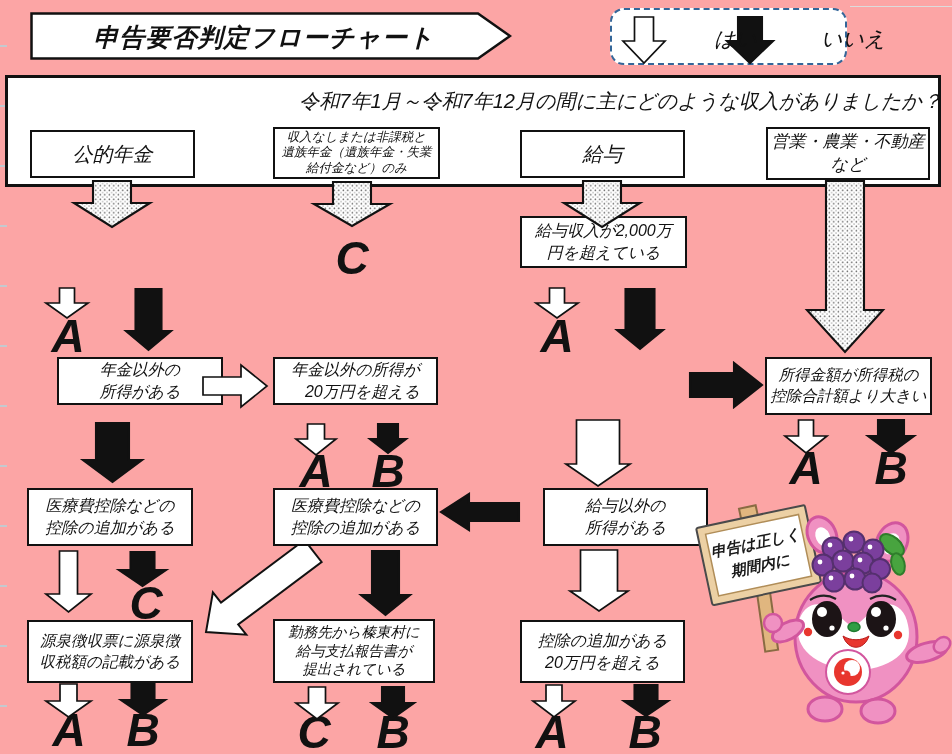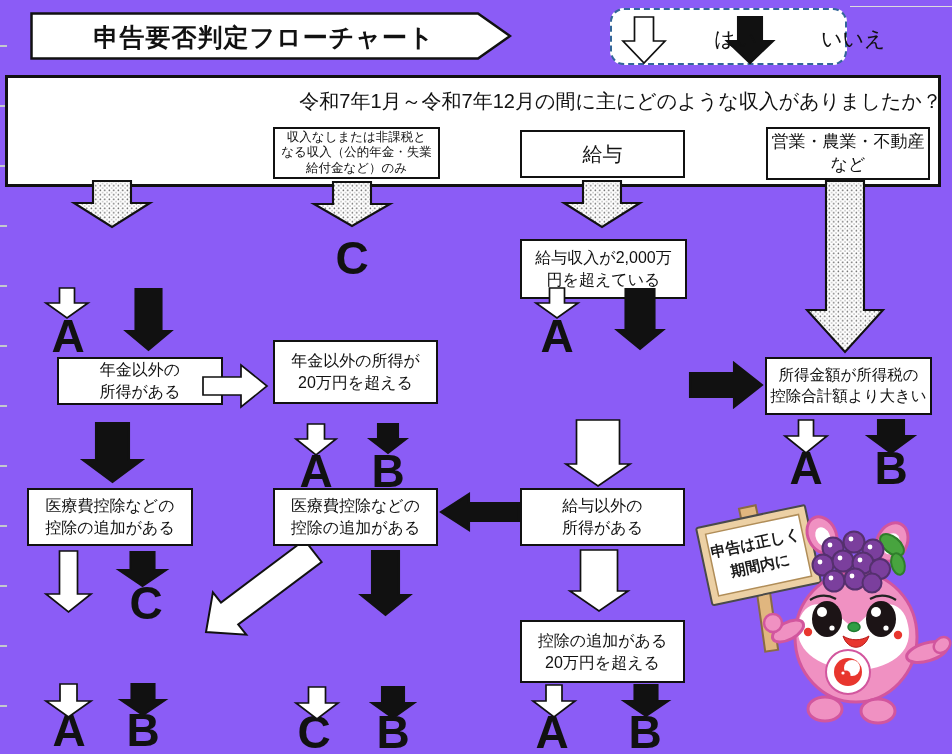--- a/index.html
+++ b/index.html
@@ -1,17 +1,17 @@
 <!DOCTYPE html>
 <html><head>
 <meta charset="utf-8">
 <style>
   html,body{margin:0;padding:0;background:#fff;}
-  #stage{position:relative;width:952px;height:754px;background:#8b5cf6;overflow:hidden;
-         font-family:"Liberation Sans","DejaVu Sans",sans-serif;color:#111;}
+  #stage{position:relative;width:952px;height:754px;background:#fca5a5;overflow:hidden;
+         font-family:"Liberation Sans","DejaVu Sans",sans-serif;color:#111;font-style:italic;}
   .tick{position:absolute;left:0;width:7px;height:2px;background:#c3c9cf;z-index:0;}
   .topline{position:absolute;left:850px;top:6px;width:102px;height:1px;background:#dcdcdc;z-index:0;}
   svg.layer{position:absolute;left:0;top:0;pointer-events:none;}
   #underlay{z-index:1;}
   #overlay{z-index:3;}
   .banner{position:absolute;left:30px;top:12px;width:482px;height:48px;z-index:2;}
   .banner .txt{position:absolute;left:18px;top:9px;width:432px;text-align:center;
                font-size:25px;font-weight:bold;letter-spacing:1px;}
   .legend{position:absolute;left:610px;top:8px;width:233px;height:53px;z-index:2;
           border:2.5px dashed #336699;border-radius:14px;background:#fff;}
@@ -52,41 +52,47 @@
   <div class="txt">申告要否判定フローチャート</div>
 </div>
 
 <div class="legend"></div>
 <div class="legend-label" style="left:674px;">はい</div>
 <div class="legend-label" style="left:781px;">いいえ</div>
 
 <div class="mainbox"></div>
 <div class="question">令和7年1月～令和7年12月の間に主にどのような収入がありましたか？</div>
 
+<div class="cat" style="left:30px;top:130px;width:165px;height:48px;font-size:20px;">公的年金</div>
 <div class="cat" style="left:273px;top:127px;width:167px;height:52px;font-size:12.5px;line-height:1.25;">収入なしまたは非課税と
-なる収入（公的年金・失業
+遺族年金（遺族年金・失業
 給付金など）のみ</div>
 <div class="cat" style="left:766px;top:127px;width:164px;height:53px;font-size:17px;line-height:1.3;">営業・農業・不動産
 など</div>
 <div class="cat" style="left:520px;top:130px;width:165px;height:48px;font-size:20px;">給与</div>
 
-<div class="node" style="left:520px;top:239px;width:167px;height:60px;">給与収入が2,000万
+<div class="node" style="left:520px;top:216px;width:167px;height:52px;">給与収入が2,000万
 円を超えている</div>
 <div class="node" style="left:27px;top:357px;width:166px;height:48px;margin-left:30px;">年金以外の
 所得がある</div>
-<div class="node" style="left:273px;top:340px;width:165px;height:64px;">年金以外の所得が
+<div class="node" style="left:273px;top:357px;width:165px;height:48px;text-align:right;">年金以外の所得が
 20万円を超える</div>
 <div class="node" style="left:765px;top:357px;width:167px;height:58px;font-size:15.5px;">所得金額が所得税の
 控除合計額より大きい</div>
 <div class="node" style="left:27px;top:488px;width:166px;height:58px;">医療費控除などの
 控除の追加がある</div>
 <div class="node" style="left:273px;top:488px;width:165px;height:58px;">医療費控除などの
 控除の追加がある</div>
-<div class="node" style="left:520px;top:488px;width:165px;height:58px;">給与以外の
+<div class="node" style="left:543px;top:488px;width:165px;height:58px;">給与以外の
 所得がある</div>
+<div class="node" style="left:27px;top:620px;width:166px;height:63px;font-size:15.5px;">源泉徴収票に源泉徴
+収税額の記載がある</div>
+<div class="node" style="left:273px;top:619px;width:162px;height:64px;font-size:14.5px;line-height:1.3;">勤務先から榛東村に
+給与支払報告書が
+提出されている</div>
 <div class="node" style="left:520px;top:620px;width:165px;height:63px;">控除の追加がある
 20万円を超える</div>
 
 <div class="letter" style="left:36px;top:313px;">A</div>
 <div class="letter" style="left:525px;top:313px;">A</div>
 <div class="letter" style="left:320px;top:235px;">C</div>
 <div class="letter" style="left:284px;top:448px;">A</div>
 <div class="letter" style="left:356px;top:448px;">B</div>
 <div class="letter" style="left:774px;top:445px;">A</div>
 <div class="letter" style="left:859px;top:445px;">B</div>

